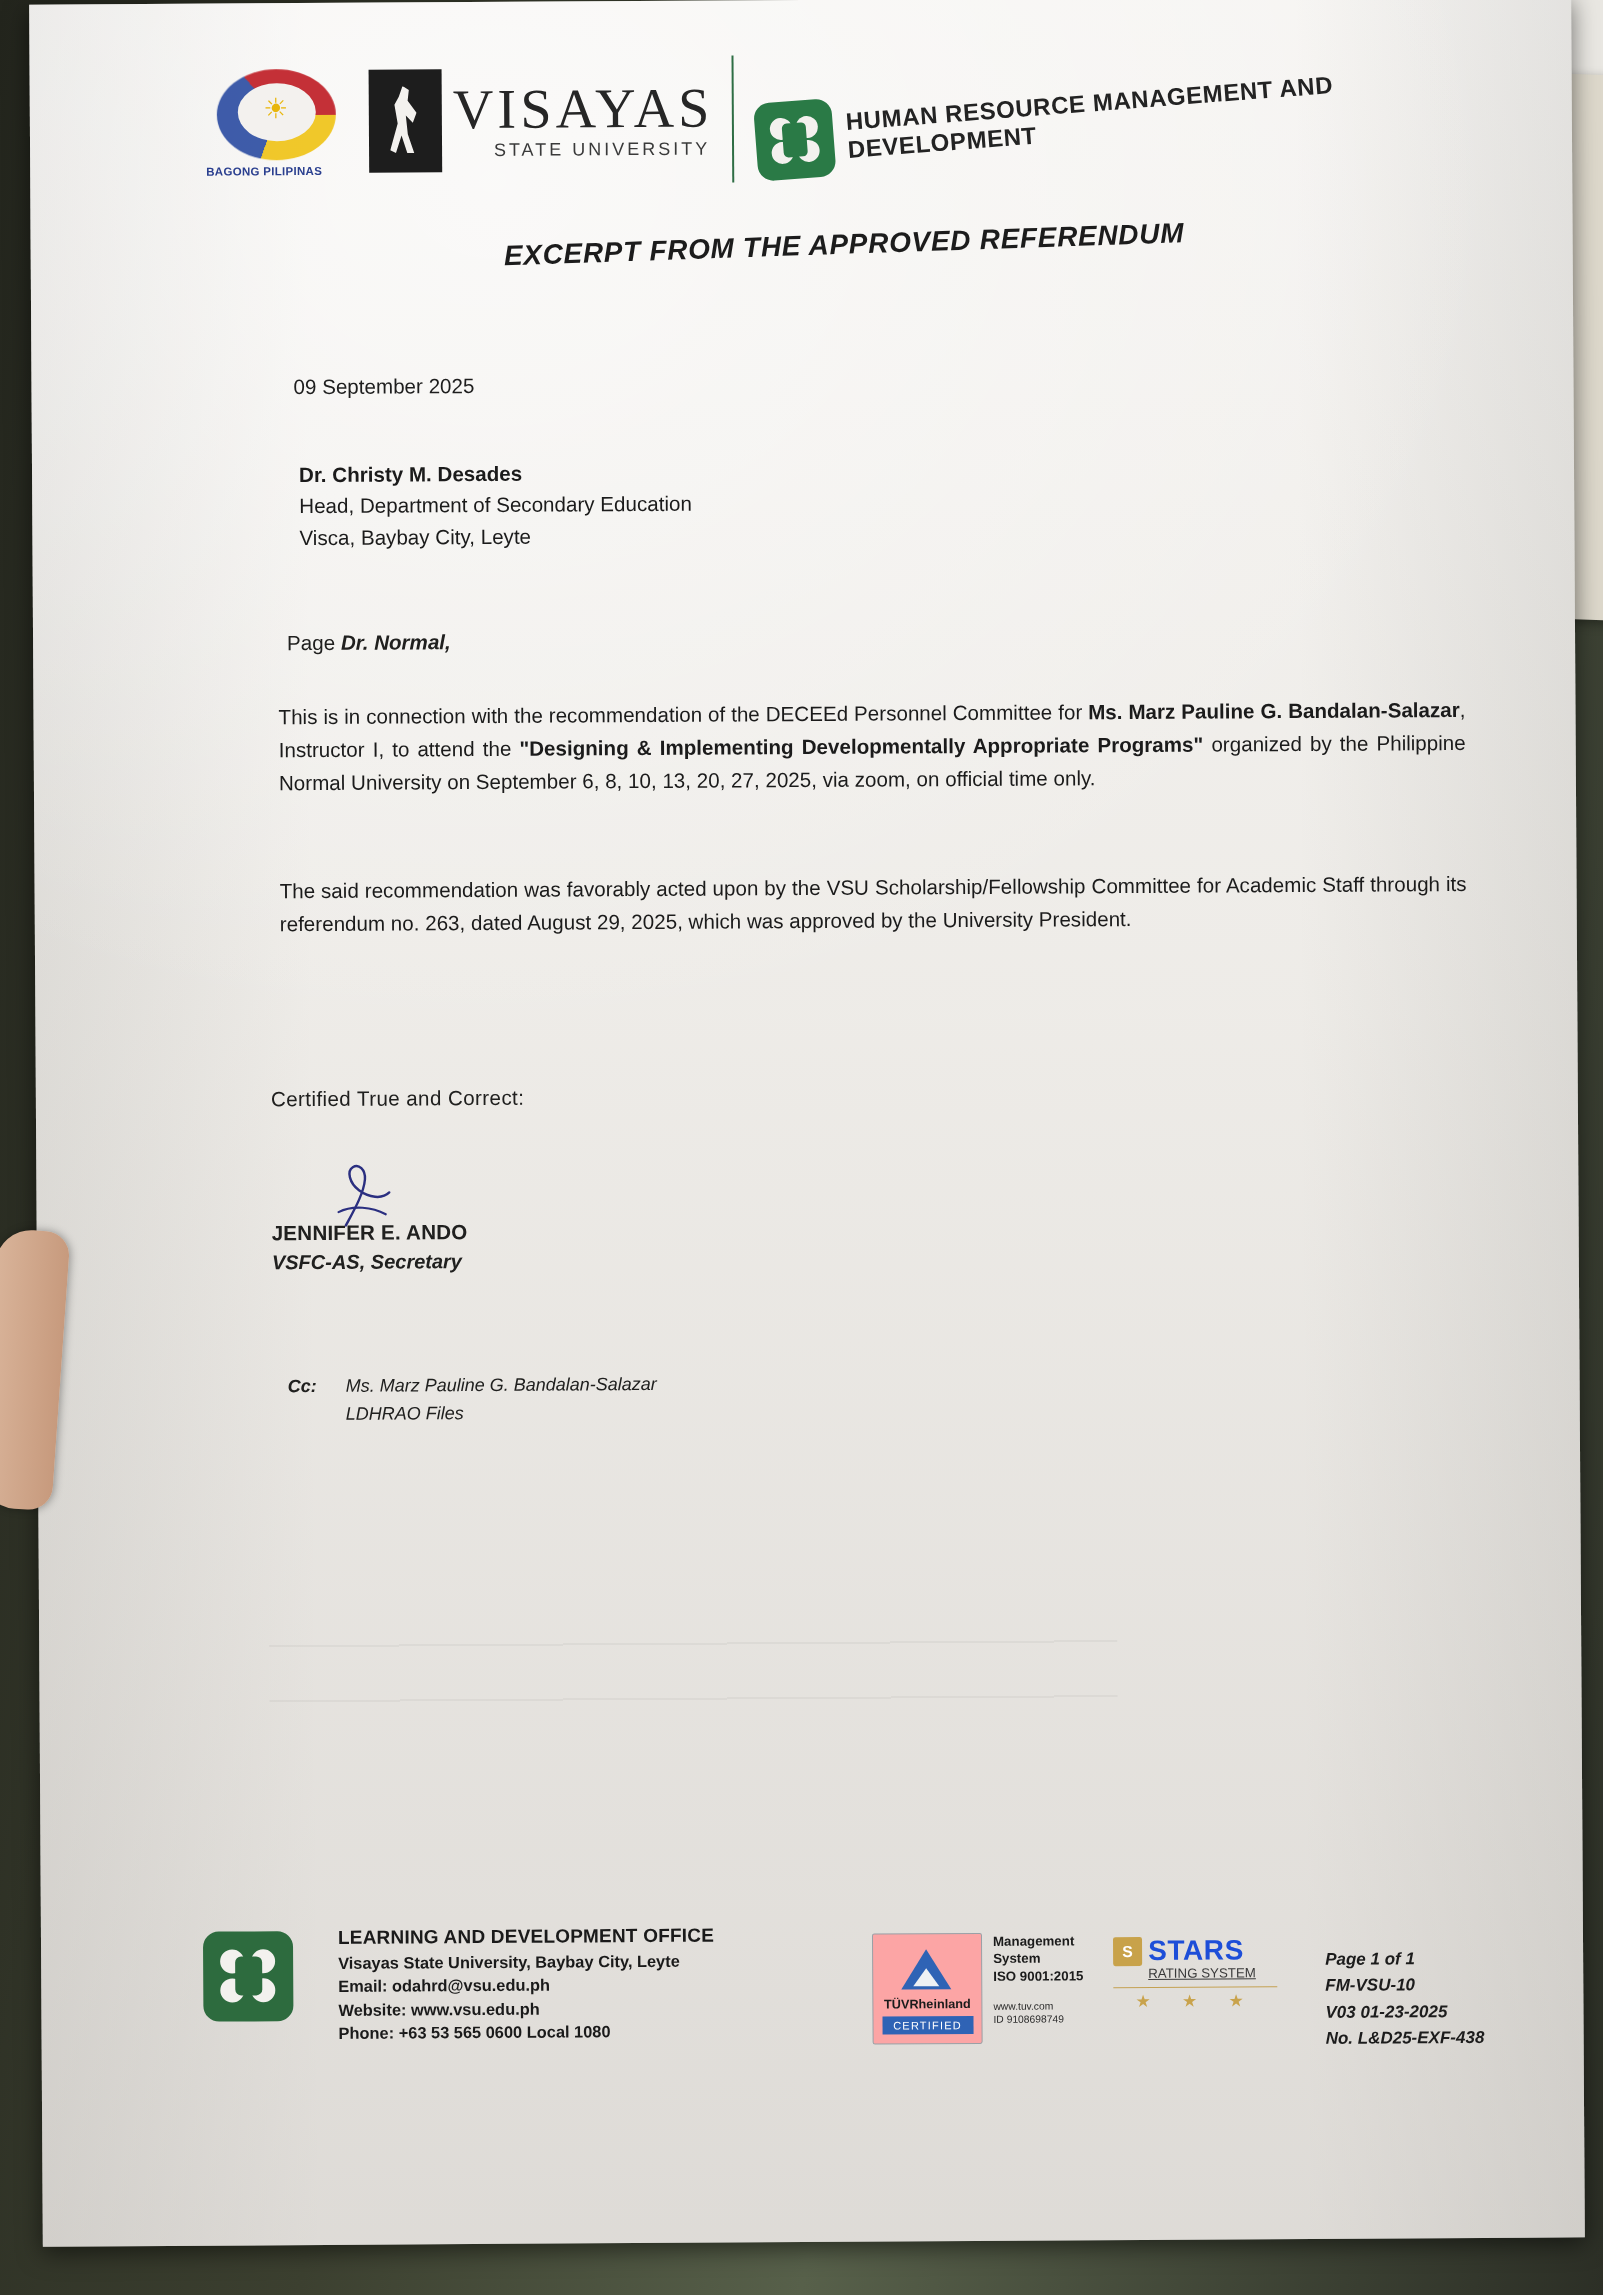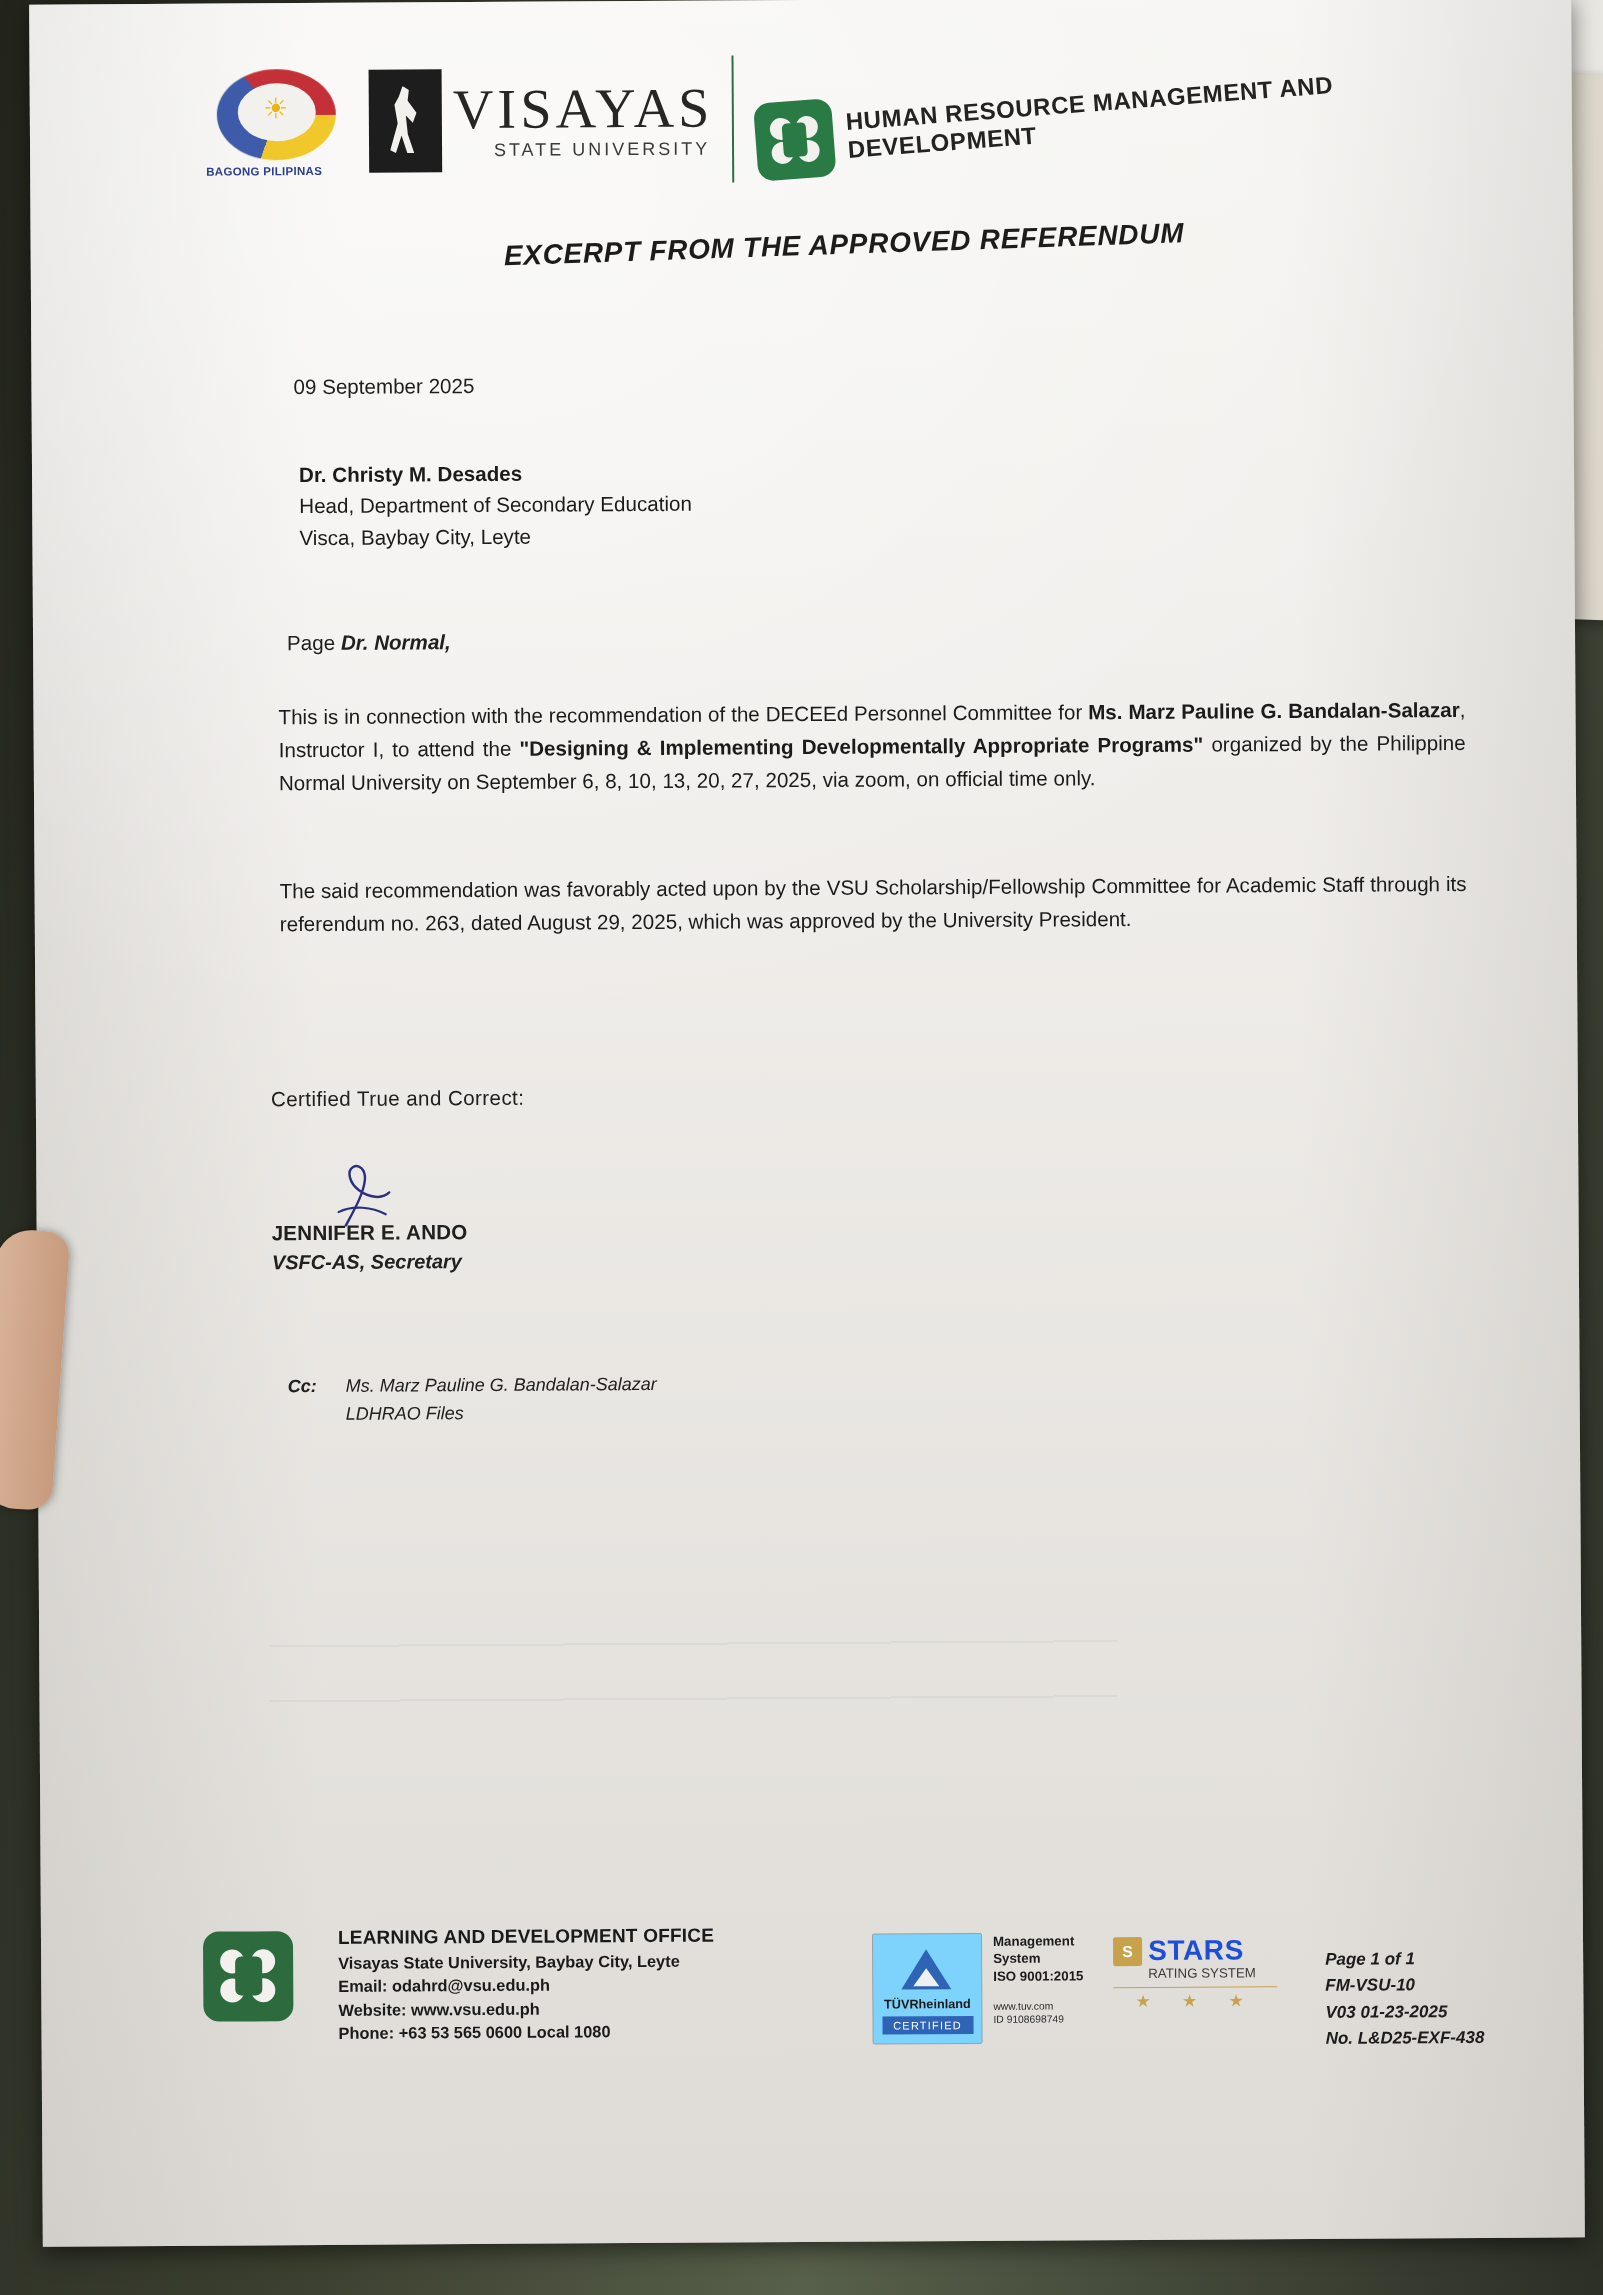--- a/index.html
+++ b/index.html
@@ -300,21 +300,21 @@
     color: #1a1a1a;
     font-weight: bold;
   }
   .office-info .title { font-size: 19px; letter-spacing: 0.2px; }
   .office-info .line { font-weight: bold; }
   .tuv {
     position: absolute;
     left: 831px; top: 1934px;
     width: 108px; height: 109px;
     border: 1.8px solid #9aa0a6;
-    background: #7dd3fc;
+    background: #fca5a5;
     border-radius: 2.4px;
   }
   .tuv .tri {
     position: absolute;
     left: 28px; top: 14.5px;
     width: 0; height: 0;
     border-left: 25.4px solid transparent;
     border-right: 25.4px solid transparent;
     border-bottom: 40px solid #2f63b5;
   }
@@ -382,20 +382,21 @@
     font-size: 28px;
     font-weight: bold;
     letter-spacing: 0.6px;
     color: #1d4ed8;
   }
   .stars-box .sub {
     font-size: 13.3px;
     color: #3a3a3a;
     margin-left: 35px;
     margin-top: -1.2px;
+    text-decoration: underline;
   }
   .stars-box .rule {
     margin-top: 6px;
     border-top: 1.2px solid #c4a152;
     width: 164px;
   }
   .stars-box .stars {
     margin-top: 3.6px;
     margin-left: 22px;
     color: #c9a34c;

